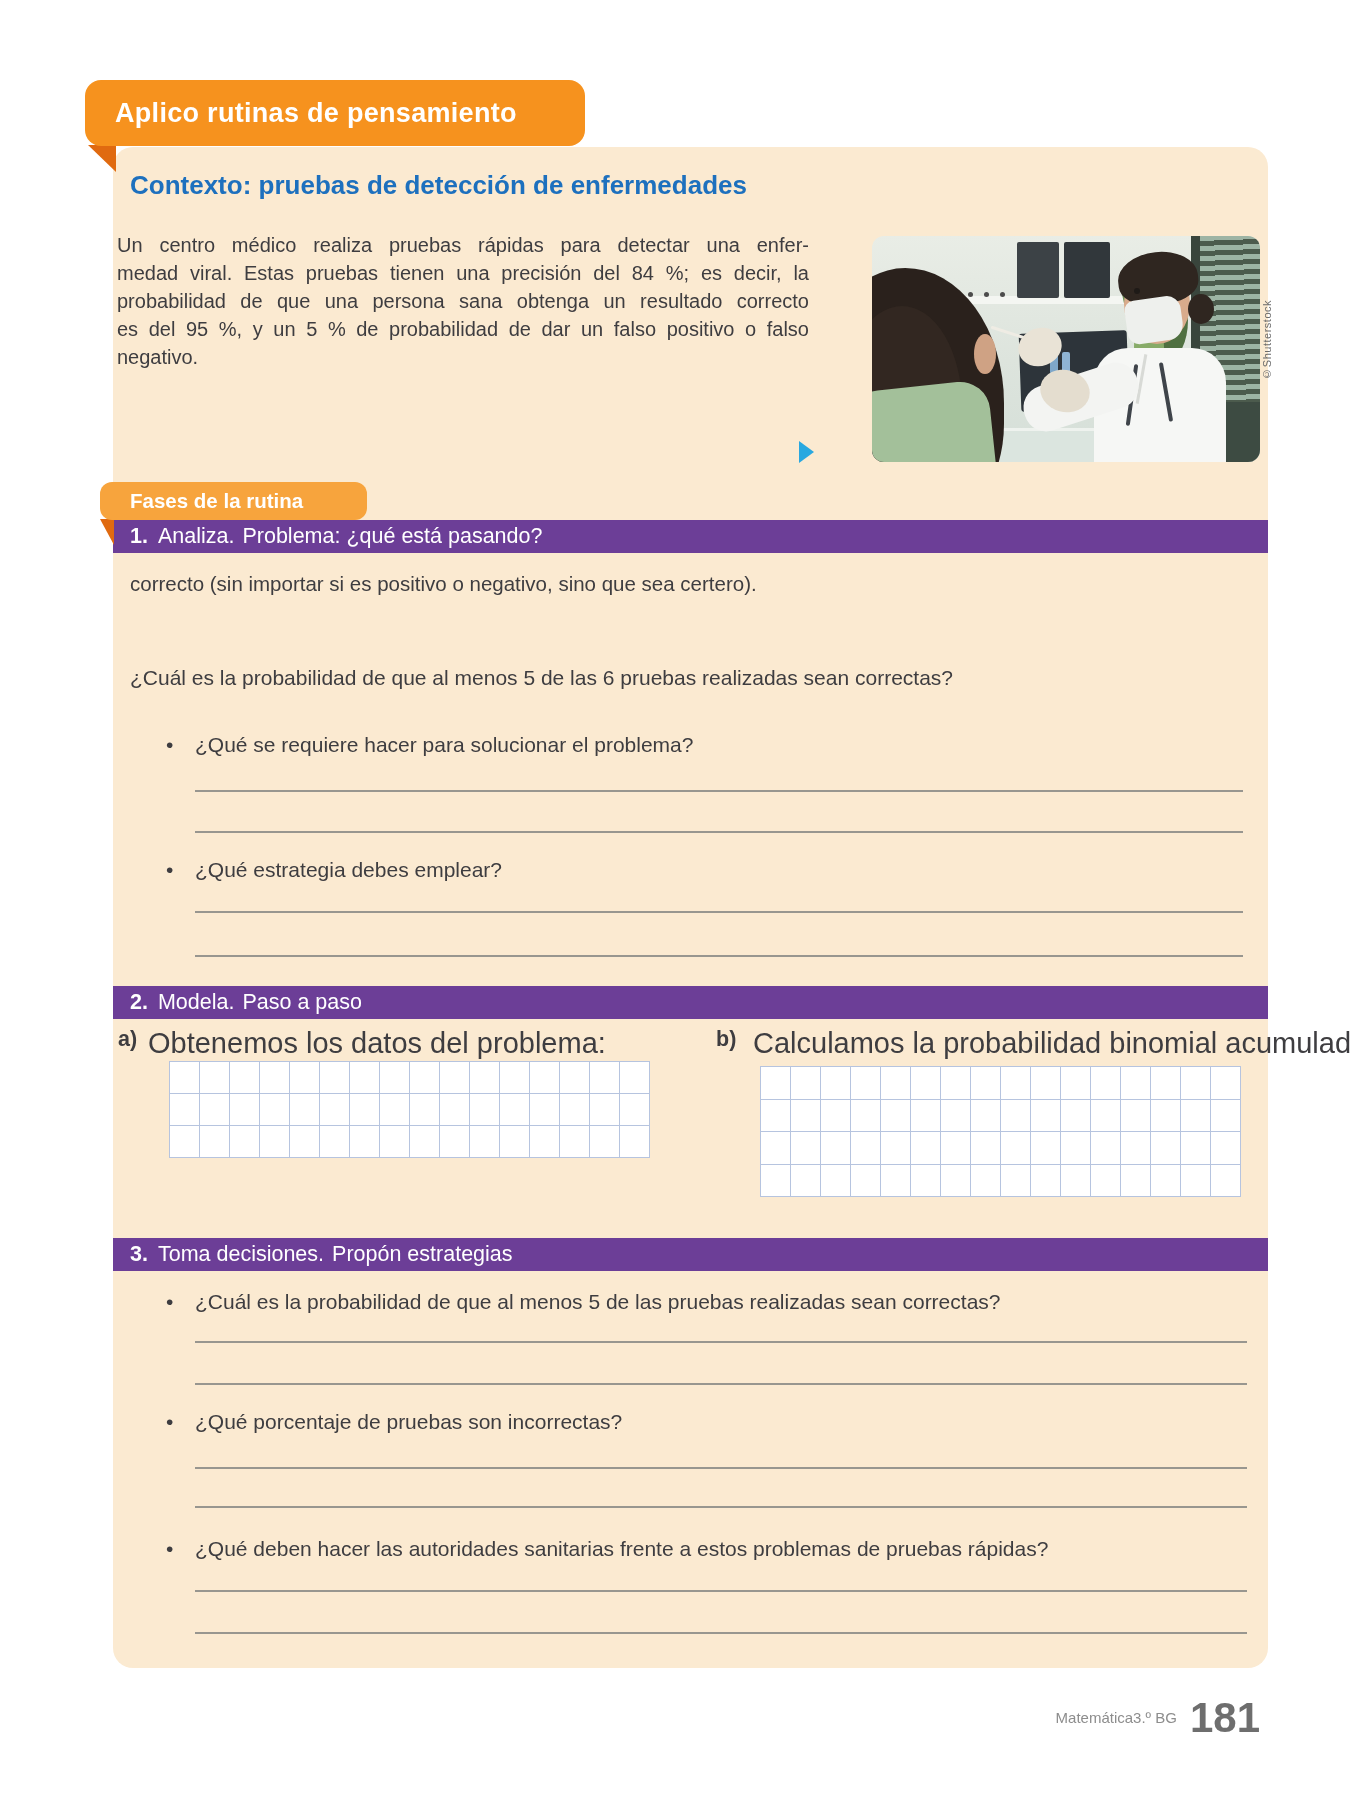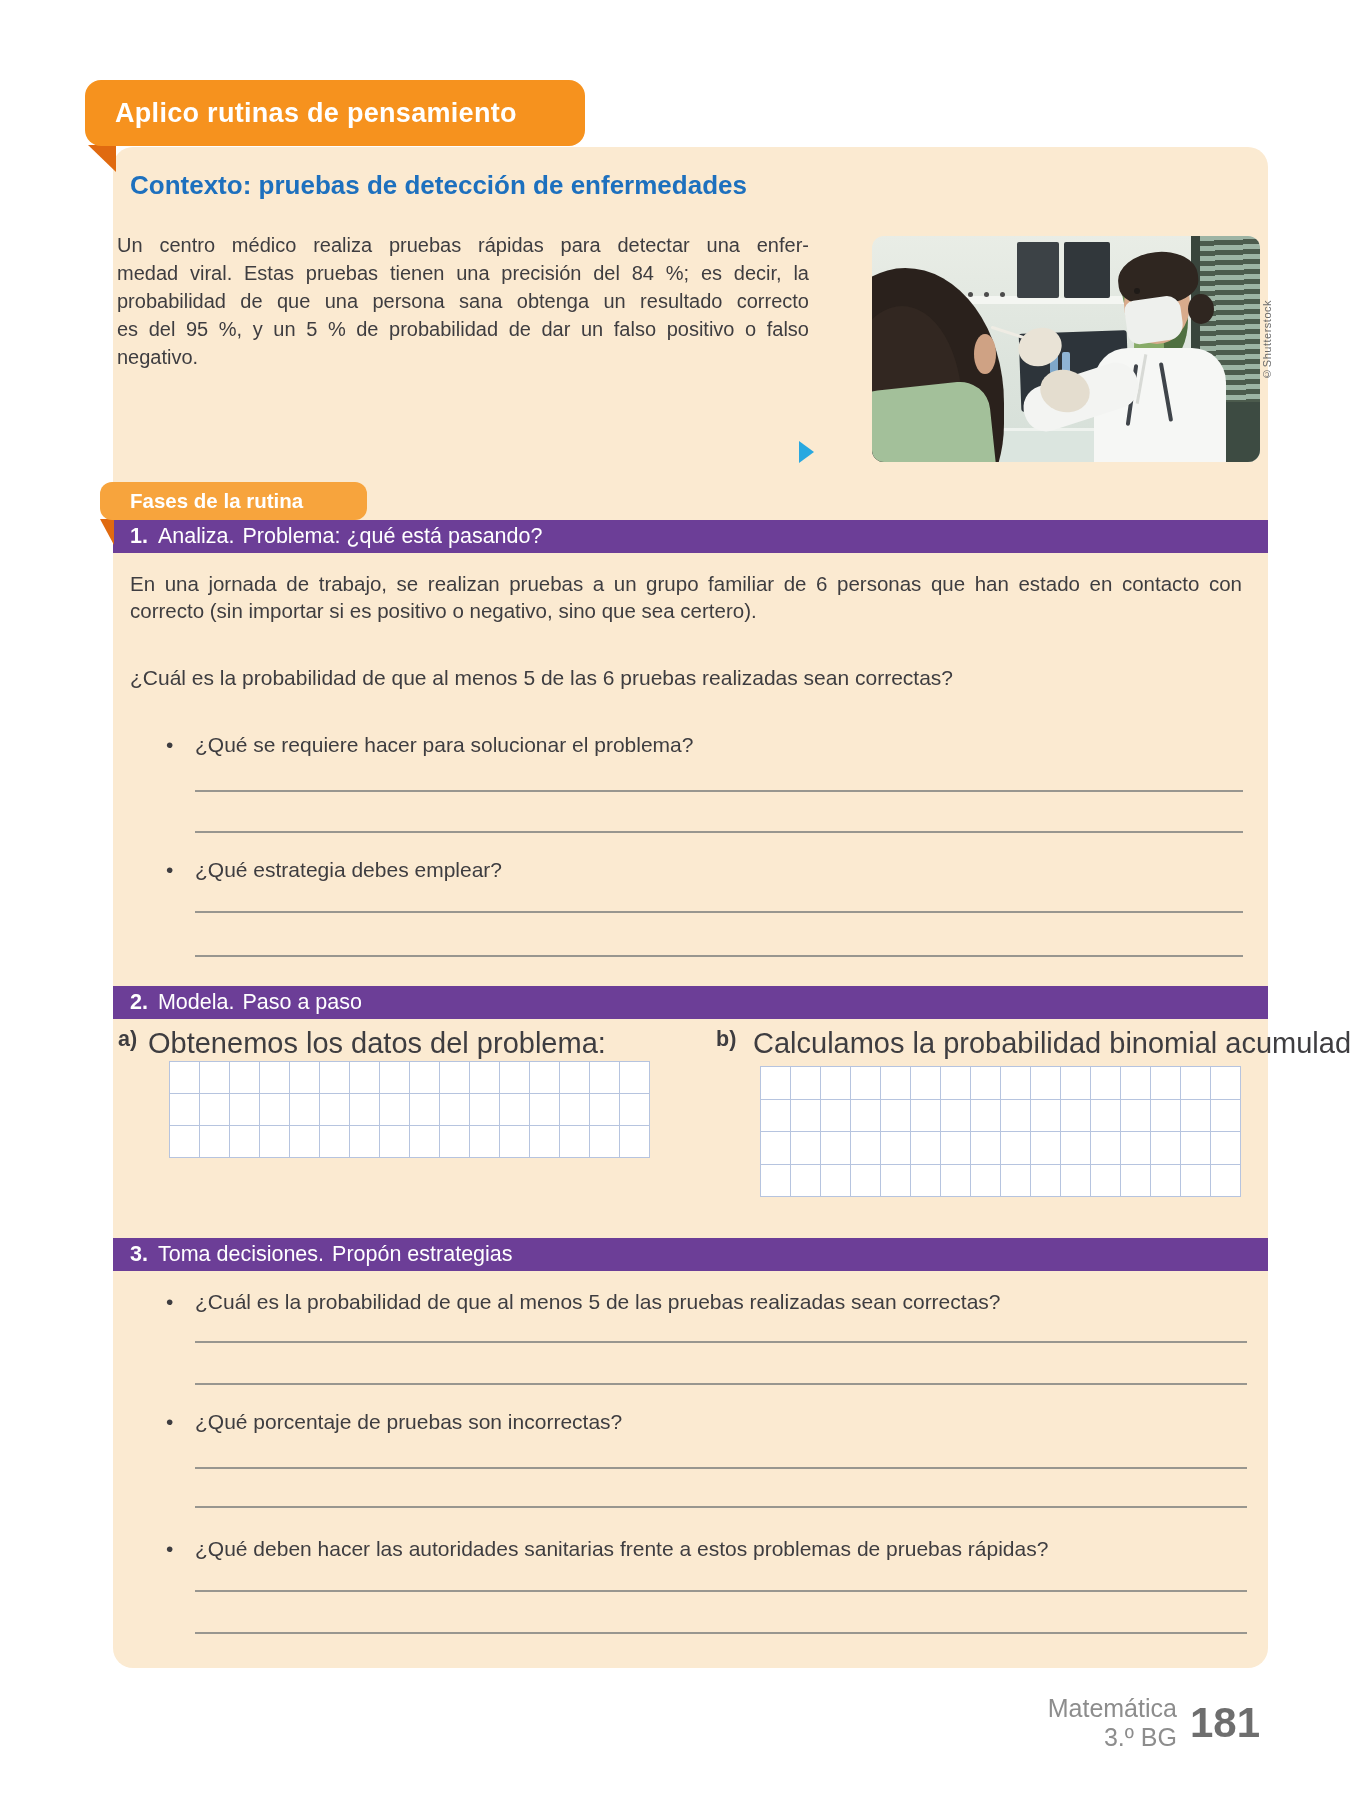--- a/index.html
+++ b/index.html
@@ -62,21 +62,21 @@
   .item-text{position:absolute;font-size:29px;z-index:2;white-space:nowrap;}
 
   .grid{position:absolute;display:grid;background:#fff;border-left:1px solid var(--grid-line);border-top:1px solid var(--grid-line);z-index:2;}
   .grid .c{border-right:1px solid var(--grid-line);border-bottom:1px solid var(--grid-line);}
 
   .pregunta{position:absolute;left:148px;top:1194px;font-size:21px;z-index:2;}
   .pregunta .uline{display:inline-block;width:208px;border-bottom:2px solid var(--rule-gray);margin-left:6px;}
 
   
   .footer{position:absolute;right:90px;top:1694px;display:flex;align-items:center;z-index:2;}
-  .footer .book{display:flex;flex-direction:column;align-items:flex-end;color:var(--footer-gray);font-size:25px;line-height:1.15;}
+  .footer .book{display:flex;flex-direction:row;align-items:flex-end;color:var(--footer-gray);font-size:15px;line-height:1.15;}
   .footer .num{font-size:42px;font-weight:bold;color:var(--pagenum-gray);margin-left:13px;}
 
   
   .photo{position:absolute;left:872px;top:236px;width:388px;height:226px;border-radius:12px;overflow:hidden;
     background:linear-gradient(180deg,#e9ede6 0%,#dde4dd 55%,#d5dfd8 100%);z-index:2;}
   .photo *{position:absolute;}
   .ph-shelf{left:70px;top:60px;width:200px;height:8px;background:#f4f6f2;}
   .ph-binder1{left:145px;top:6px;width:42px;height:56px;background:#3c4246;border-radius:2px;}
   .ph-binder2{left:192px;top:6px;width:46px;height:56px;background:#31373b;border-radius:2px;}
   .ph-binder-gap{left:188px;top:6px;width:4px;height:56px;background:#e9ede6;}
@@ -177,21 +177,20 @@
   </div>
   <div class="fases-fold"></div>
 
   <div class="bar" style="top:520px">
     <span class="num">1.</span>
     <span class="bld">Analiza.</span>
     <span class="reg">Problema: ¿qué está pasando?</span>
   </div>
 
   <div class="body-lines">
-    <div class="ln">En una jornada de trabajo, se realizan pruebas a un grupo familiar de 6 personas que han estado en contacto con</div>
     <div class="ln last">correcto (sin importar si es positivo o negativo, sino que sea certero).</div>
   </div>
   <div class="q" style="left:130px;top:666px">¿Cuál es la probabilidad de que al menos 5 de las 6 pruebas realizadas sean correctas?</div>
 
   <span class="dot" style="top:733px">•</span>
   <div class="q" style="left:195px;top:733px">¿Qué se requiere hacer para solucionar el problema?</div>
   <div class="ans" style="left:195px;top:790px;width:1048px"></div>
   <div class="ans" style="left:195px;top:831px;width:1048px"></div>
 
   <span class="dot" style="top:858px">•</span>

